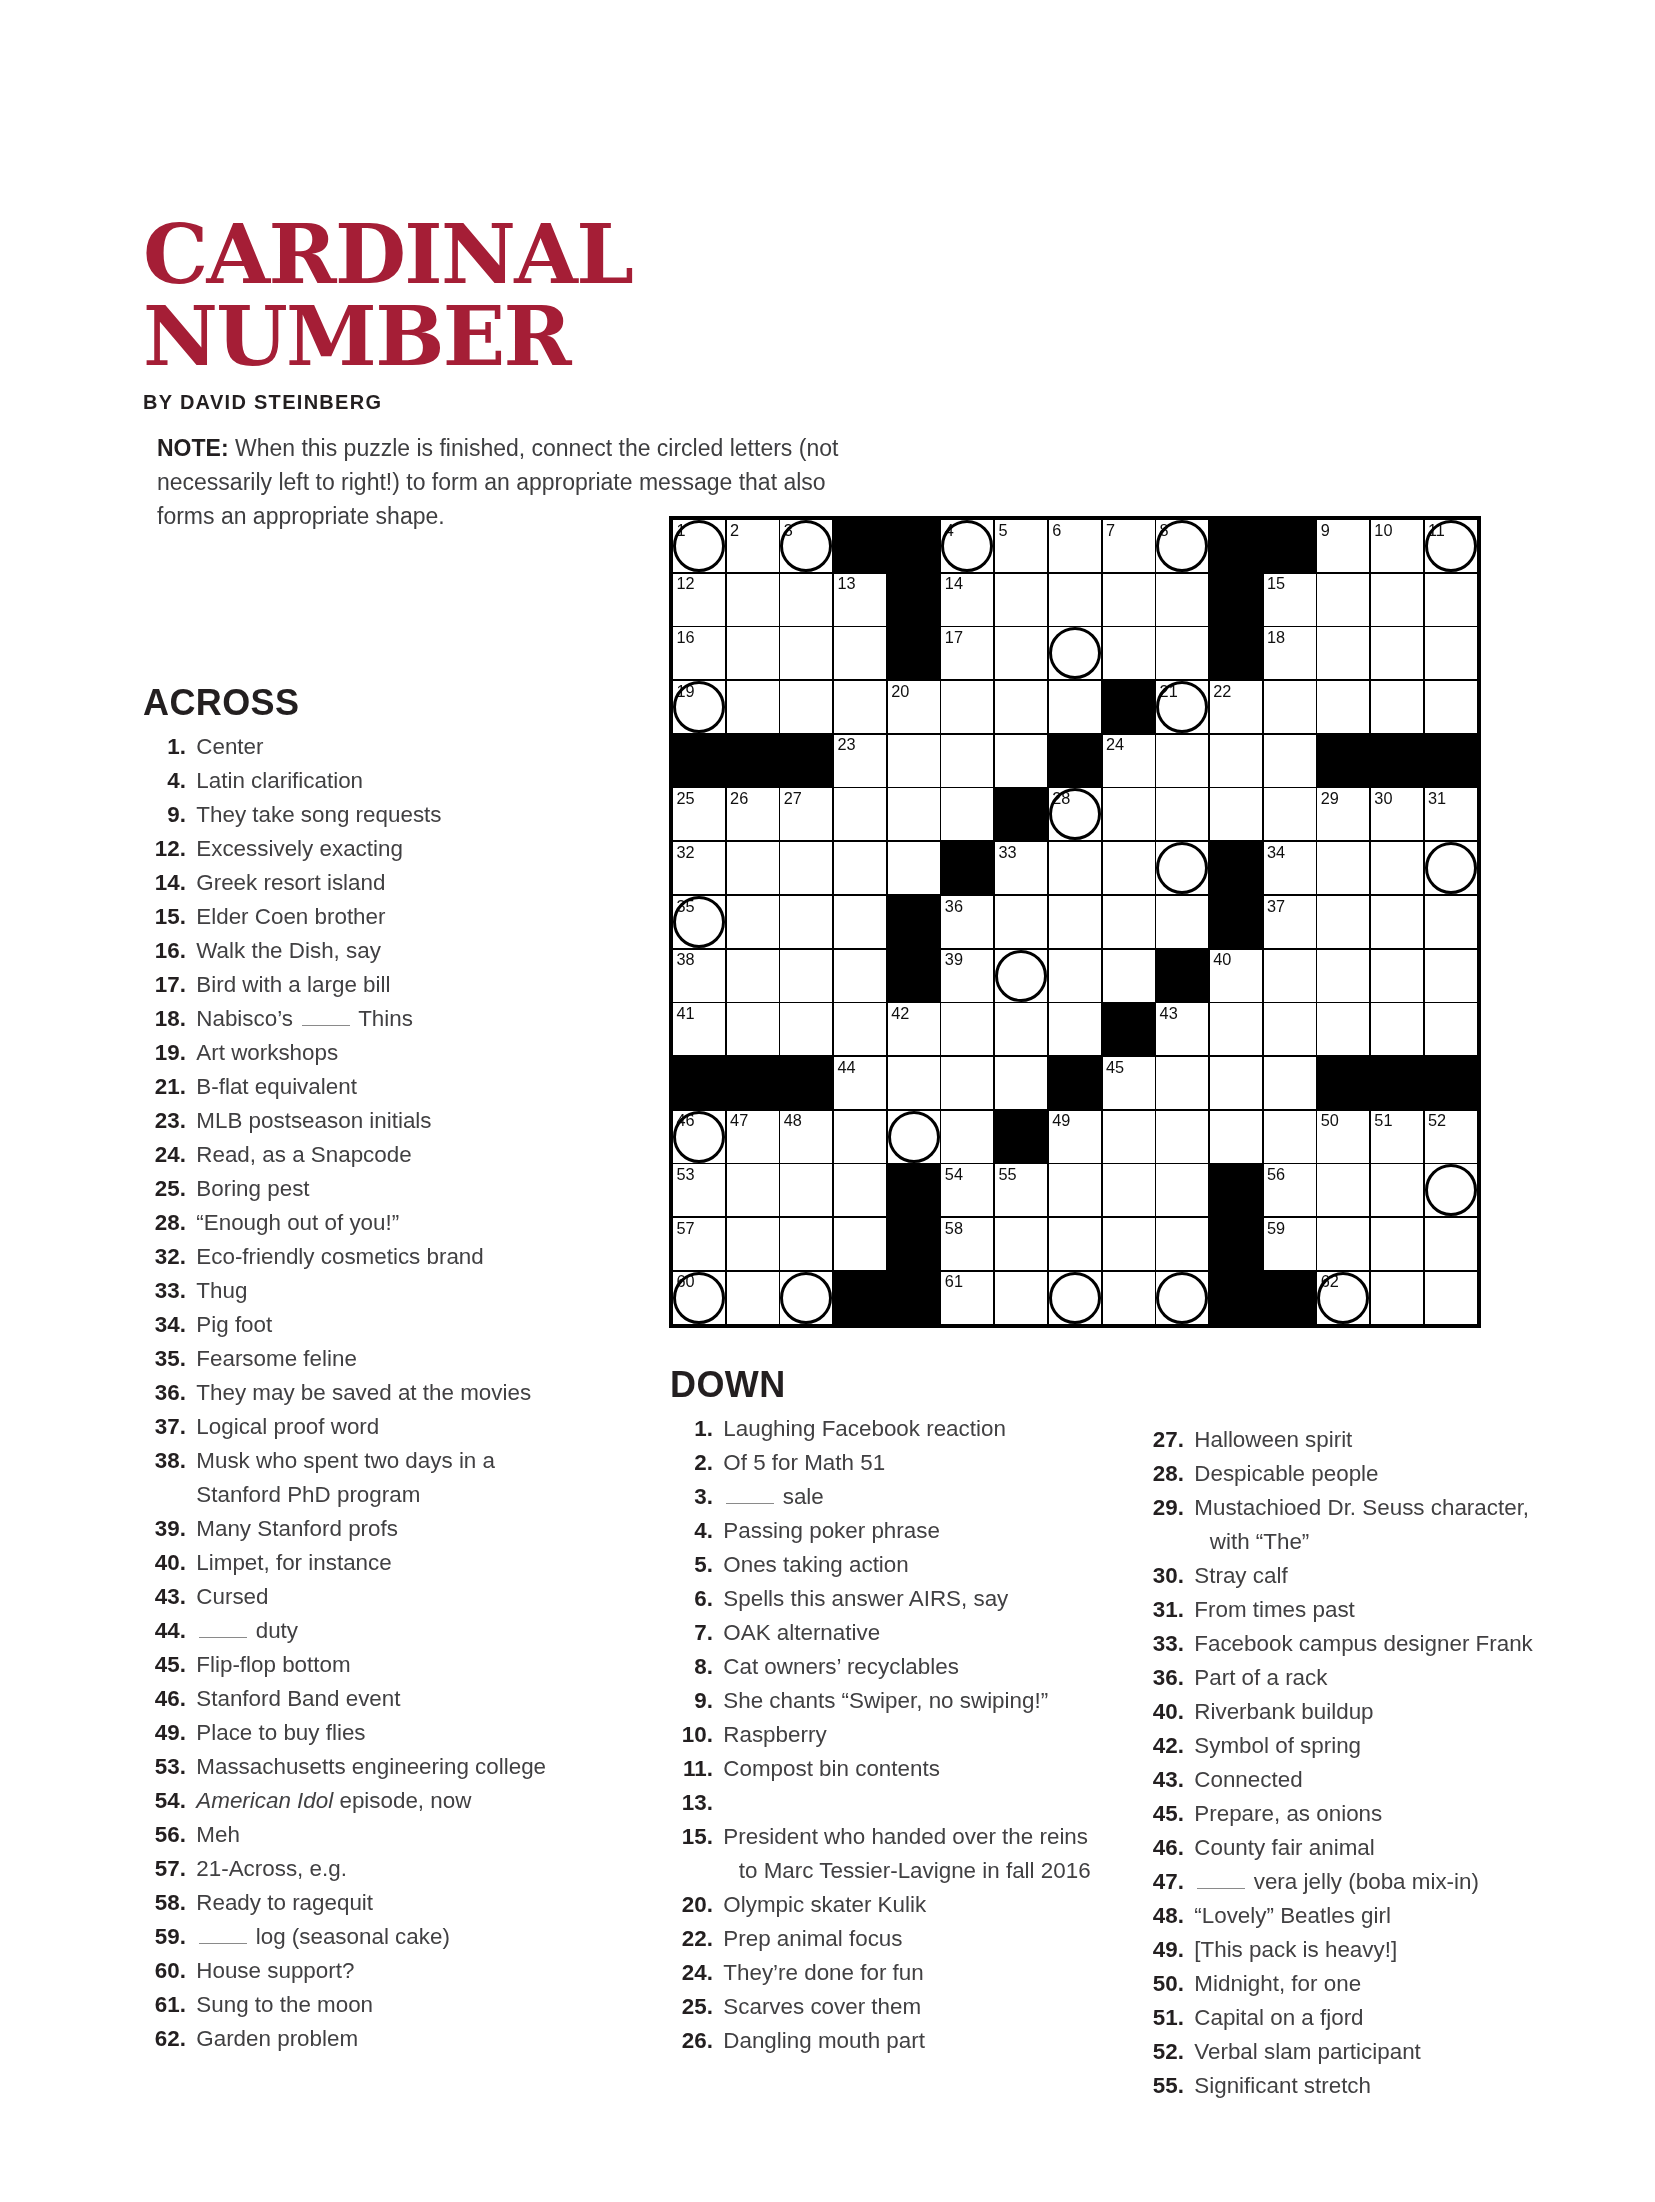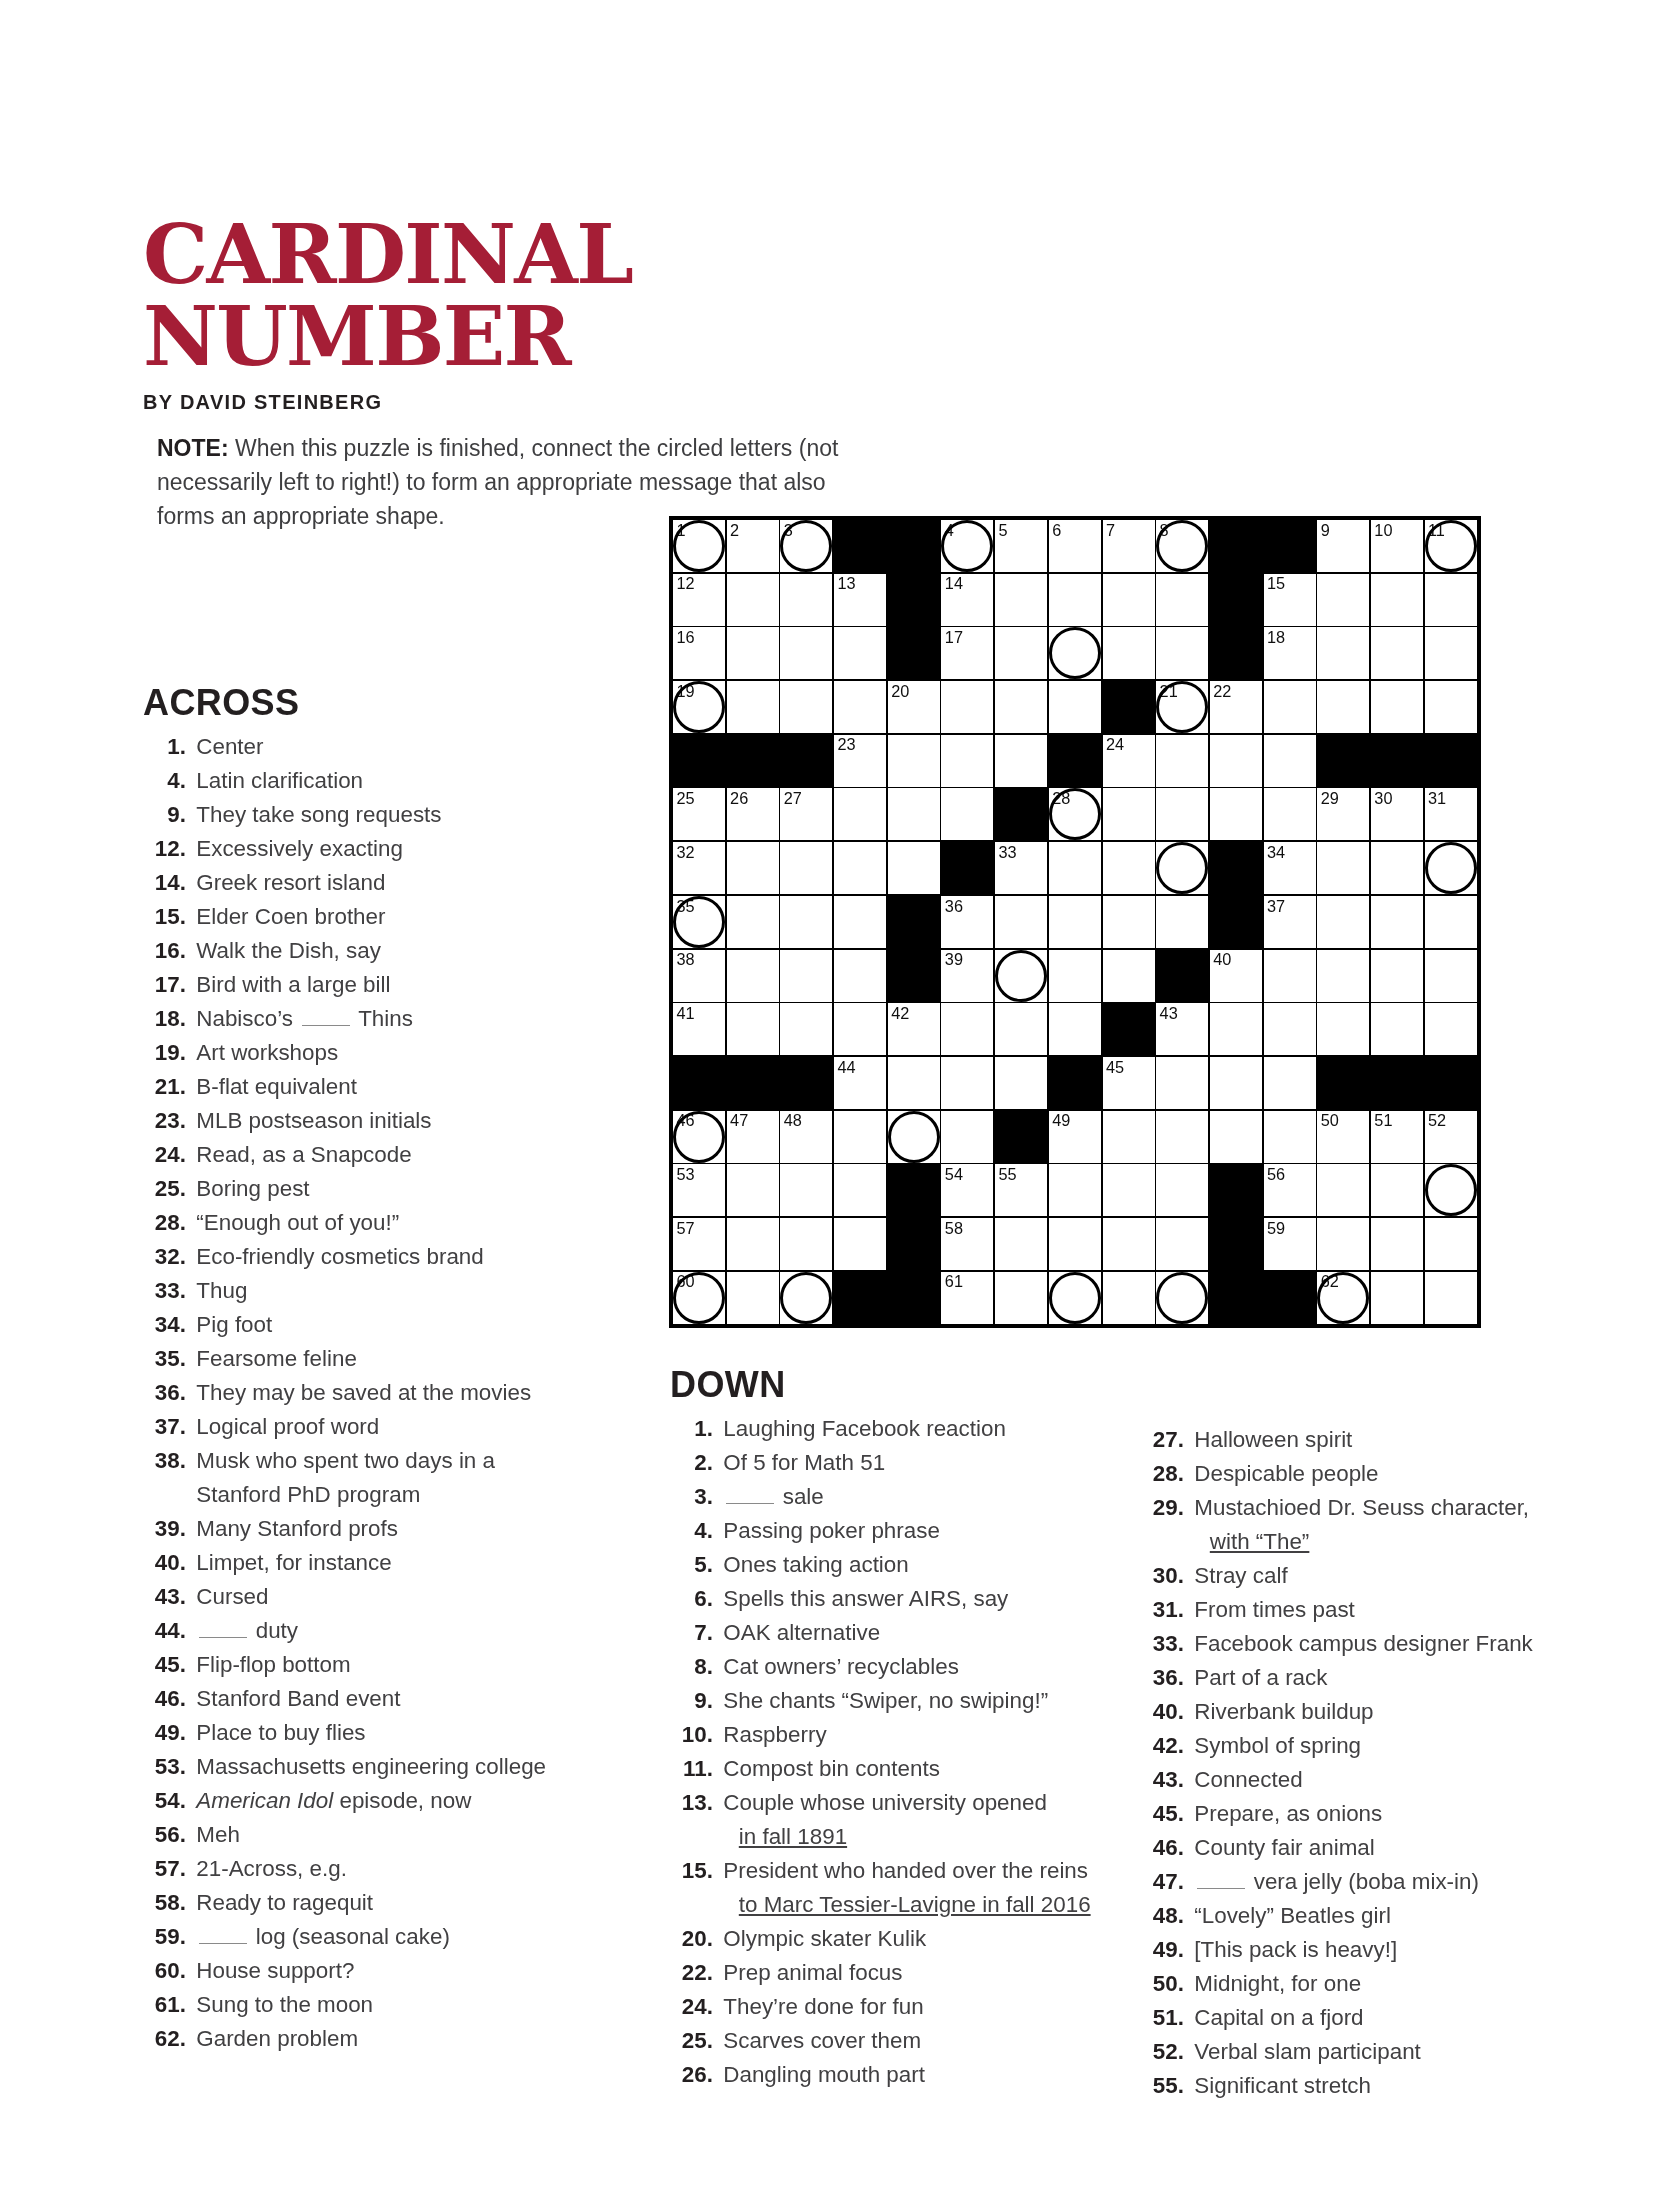--- a/index.html
+++ b/index.html
@@ -24,21 +24,21 @@
   .cellnum{position:absolute;top:1.7px;left:3.4px;font-size:16.3px;line-height:1;color:#101010;}
   .circle{position:absolute;inset:0;border:3.9px solid #000;border-radius:50%;box-sizing:border-box;}
 
   
   .clues h2{margin:0;font-size:36px;line-height:34px;font-weight:bold;color:#231F20;letter-spacing:0.4px;}
   .clue-list{margin-top:10.3px;}
   .clue{display:flex;align-items:flex-start;font-size:22.4px;line-height:34px;}
   .cnum{flex:none;width:43px;text-align:right;font-weight:bold;color:#231F20;padding-right:10.3px;}
   .ctext{color:#414042;white-space:nowrap;}
   .wrap2{display:block;}
-  .down .wrap2{padding-left:15.5px;text-decoration:underline;}
+  .down .wrap2{padding-left:15.5px;}
   .blank{display:inline-block;width:48px;height:0.95em;border-bottom:1.7px solid #8a8a8a;margin:0 2.6px;}
 
   .across{position:absolute;left:143px;top:686px;width:533px;}
   .down1{position:absolute;left:670px;top:1368px;width:469px;}
   .down2{position:absolute;left:1141px;top:1413px;width:515px;}
 </style>
 </head>
 <body>
 
 <div id="page">
@@ -635,21 +635,20 @@
         <div class="clue">
           <span class="cnum">10.</span>
           <span class="ctext">Raspberry</span>
         </div>
         <div class="clue">
           <span class="cnum">11.</span>
           <span class="ctext">Compost bin contents</span>
         </div>
         <div class="clue">
           <span class="cnum">13.</span>
-          <span class="ctext">Couple whose university opened<span class="wrap2">in fall 1891</span></span>
         </div>
         <div class="clue">
           <span class="cnum">15.</span>
           <span class="ctext">President who handed over the reins<span class="wrap2">to Marc Tessier-Lavigne in fall 2016</span></span>
         </div>
         <div class="clue">
           <span class="cnum">20.</span>
           <span class="ctext">Olympic skater Kulik</span>
         </div>
         <div class="clue">

